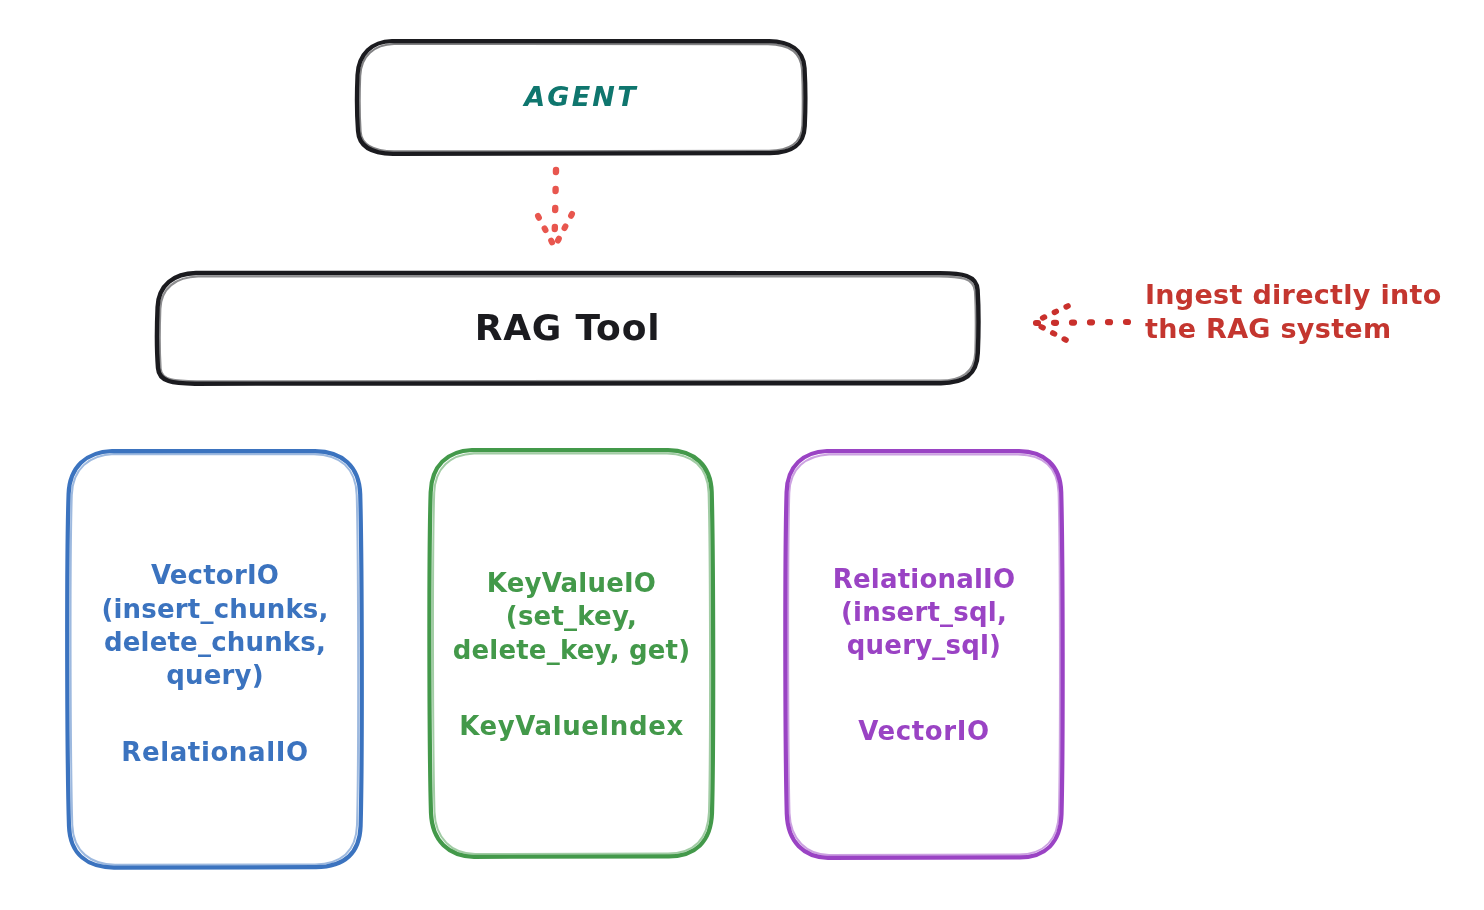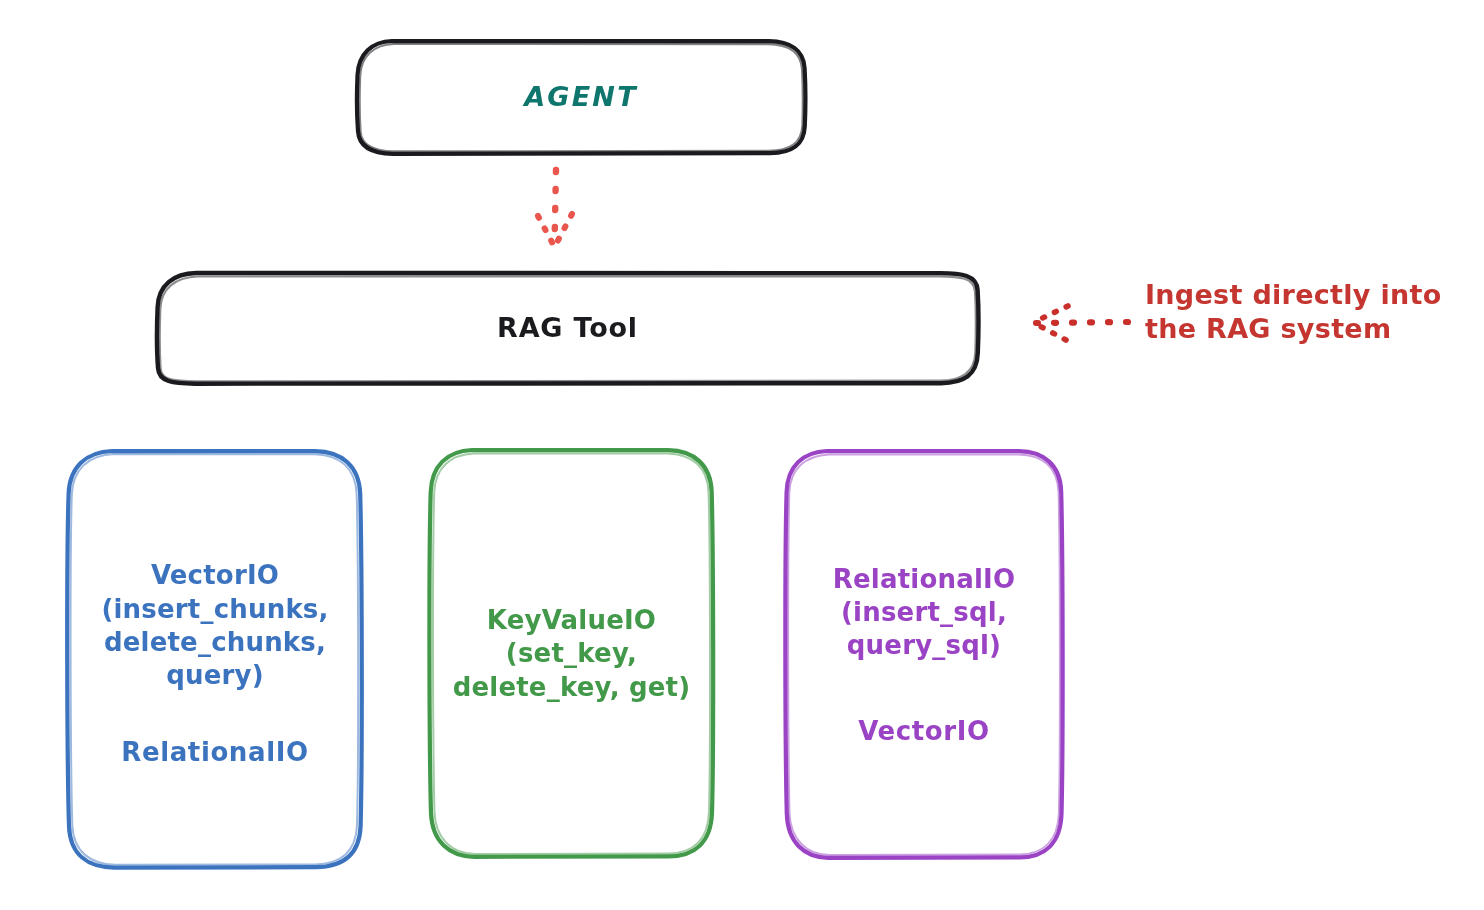--- a/index.html
+++ b/index.html
@@ -58,21 +58,21 @@
 
   
   #rag-tool-node {
     left: 157px;
     top: 272px;
     width: 821px;
     height: 112px;
   }
   #rag-tool-node .node-label {
     color: #1b1b1f;
-    font-size: 27px;
+    font-size: 36px;
     font-weight: 600;
     font-style: normal;
     letter-spacing: 0.8px;
   }
 
   
   #vectorio-node {
     left: 68px;
     top: 450px;
     width: 294px;
@@ -226,20 +226,21 @@
 (insert_chunks,
 delete_chunks,
 query)</div>
   <div class="provider-index">RelationalIO</div>
 </div>
 
 <div class="node" id="keyvalueio-node">
   <div class="provider-text">KeyValueIO
 (set_key,
 delete_key, get)</div>
+  <div class="provider-index">KeyValueIndex</div>
 </div>
 
 <div class="node" id="relationalio-node">
   <div class="provider-text">RelationalIO
 (insert_sql,
 query_sql)</div>
   <div class="provider-index">VectorIO</div>
 </div>
 
 <div id="annotation-note">Ingest directly into

